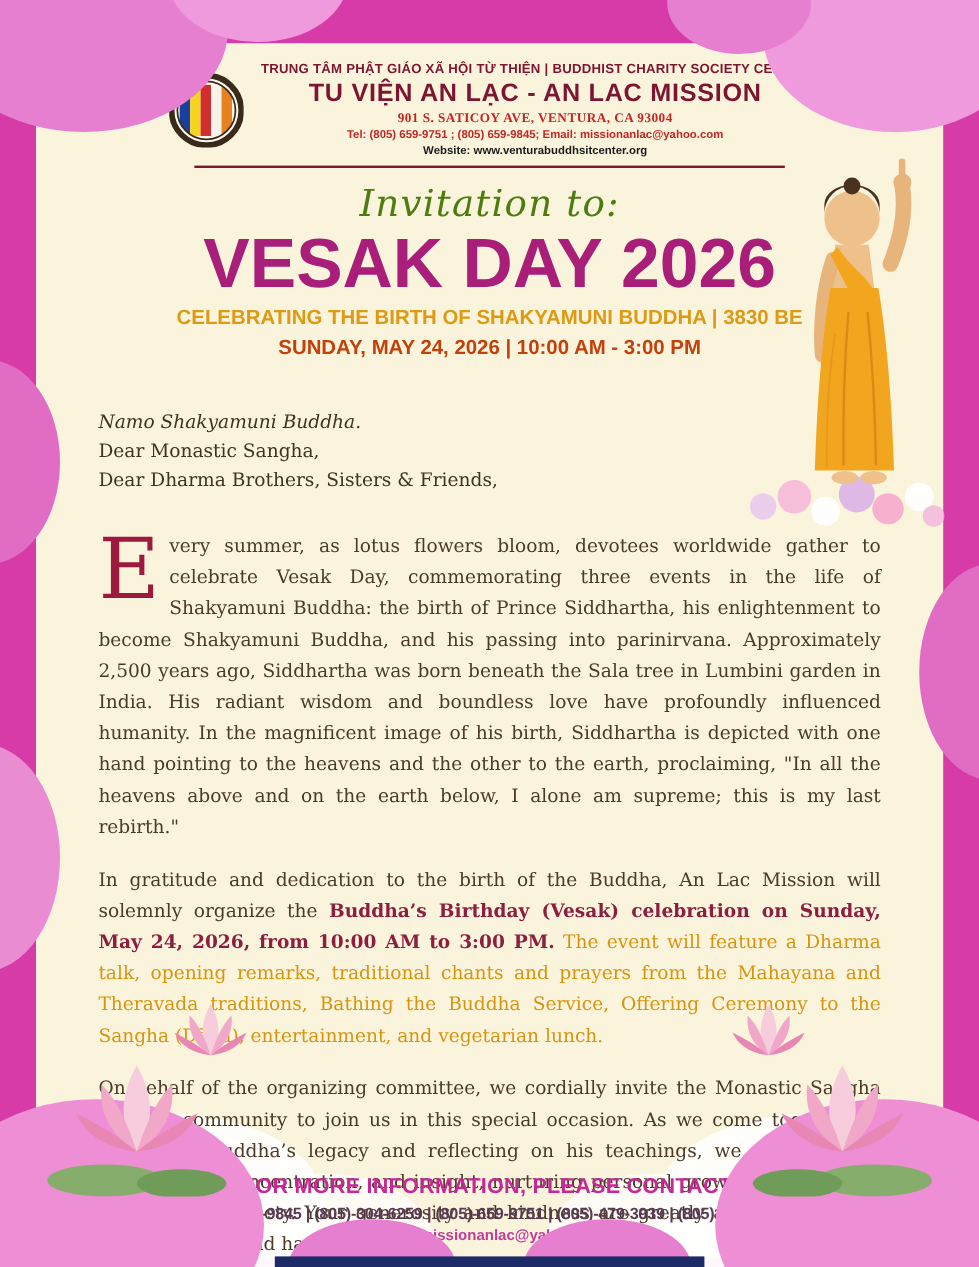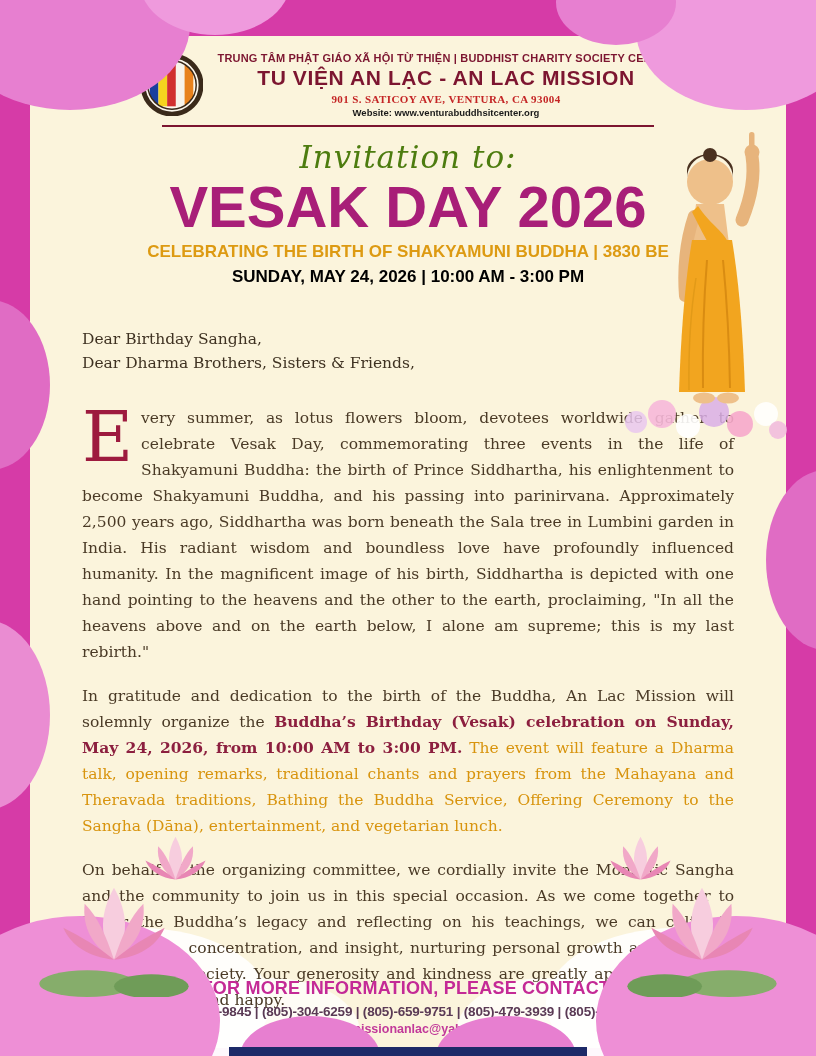--- a/index.html
+++ b/index.html
@@ -43,21 +43,21 @@
   .org-name { font-size:21px; font-weight:bold; color:#7c1530; letter-spacing:.6px; margin-top:2px; }
   .org-address { font-size:11px; font-weight:bold; color:#c42525; margin-top:3px; letter-spacing:.4px;font-family:Liberation Serif, serif; }
   .org-tel { font-size:9.5px; color:#c42525; margin-top:2px; font-weight:bold; }
   .org-web { font-size:9.5px; color:#1a1a1a; margin-top:2px; font-weight:bold; }
   .divider { width:492px; margin:7px auto 0; border-top:2px solid #7c1530; position:relative; z-index:3; }
 
   
   .invite { text-align:center; margin-top:12px; font-size:31px; font-style:italic; color:#4d7c0f; letter-spacing:1px; position:relative; z-index:3; }
   .event-title { text-align:center; font-family:"Liberation Sans", sans-serif; font-weight:800; font-size:58px; color:#a81e78; letter-spacing:0; line-height:1.02; margin-top:2px; position:relative; z-index:3; }
   .subtitle1 { text-align:center; font-family:"Liberation Sans", sans-serif; font-weight:bold; font-size:17px; color:#dd9a12; margin-top:6px; position:relative; z-index:3; }
-  .subtitle2 { text-align:center; font-family:"Liberation Sans", sans-serif; font-weight:bold; font-size:17px; color:#000000; margin-top:5px; position:relative; z-index:3; }
+  .subtitle2 { text-align:center; font-family:"Liberation Sans", sans-serif; font-weight:bold; font-size:17px; color:#c2410c; margin-top:5px; position:relative; z-index:3; }
 
   
   .salutation { margin:40px 0 0 52px; font-size:15.5px; color:#3f3222; line-height:24px; position:relative; z-index:3; }
   .salutation .it { font-style:italic; }
 
   
   .body-copy { margin:30px 52px 0; position:relative; z-index:4; }
   .body-copy p { text-align:justify; font-size:15.5px; line-height:26px; color:#4a3a26; }
   .body-copy p + p { margin-top:18px; }
   .dropcap { float:left; font-size:70px; line-height:56px; padding:4px 8px 0 0; color:#9d1a3e; font-family:"DejaVu Serif", serif; }
@@ -118,32 +118,34 @@
           <rect x="36" y="10" width="9" height="44" fill="#f7f3ea"></rect>
           <rect x="45" y="10" width="9" height="44" fill="#e8821e"></rect>
         </g>
         <circle cx="32" cy="32" r="25" fill="none" stroke="#3a2a1a" stroke-width="1.5"></circle>
       </svg>
     </div>
     <div class="org-text">
       <div class="org-tagline">TRUNG TÂM PHẬT GIÁO XÃ HỘI TỪ THIỆN | BUDDHIST CHARITY SOCIETY CENTER</div>
       <div class="org-name">TU VIỆN AN LẠC - AN LAC MISSION</div>
       <div class="org-address">901 S. SATICOY AVE, VENTURA, CA 93004</div>
+      <div class="org-tel">Tel: (805) 659-9751 ; (805) 659-9845; Email: missionanlac@yahoo.com</div>
       <div class="org-web">Website: www.venturabuddhsitcenter.org</div>
     </div>
   </header>
   <div class="divider"></div>
 
   <div class="invite">Invitation to:</div>
   <h1 class="event-title">VESAK DAY 2026</h1>
   <div class="subtitle1">CELEBRATING THE BIRTH OF SHAKYAMUNI BUDDHA | 3830 BE</div>
   <div class="subtitle2">SUNDAY, MAY 24, 2026 | 10:00 AM - 3:00 PM</div>
 
   <div class="salutation">
-    <div>Dear Birthday Sangha,</div>
+    <div class="it">Namo Shakyamuni Buddha.</div>
+    <div>Dear Monastic Sangha,</div>
     <div>Dear Dharma Brothers, Sisters &amp; Friends,</div>
   </div>
 
   <div class="body-copy">
     <p><span class="dropcap">E</span><span>very summer, as lotus flowers bloom, devotees worldwide gather to celebrate Vesak Day, commemorating three events in the life of Shakyamuni Buddha: the birth of Prince Siddhartha, his enlightenment to become Shakyamuni Buddha, and his passing into parinirvana. Approximately 2,500 years ago, Siddhartha was born beneath the Sala tree in Lumbini garden in India. His radiant wisdom and boundless love have profoundly influenced humanity. In the magnificent image of his birth, Siddhartha is depicted with one hand pointing to the heavens and the other to the earth, proclaiming, "In all the heavens above and on the earth below, I alone am supreme; this is my last rebirth."</span></p>
     <p><span>In gratitude and dedication to the birth of the Buddha, An Lac Mission will solemnly organize the </span><span class="b-maroon">Buddha’s Birthday (Vesak) celebration on Sunday, May 24, 2026, from 10:00 AM to 3:00 PM.</span><span class="t-gold"> The event will feature a Dharma talk, opening remarks, traditional chants and prayers from the Mahayana and Theravada traditions, Bathing the Buddha Service, Offering Ceremony to the Sangha (Dāna), entertainment, and vegetarian lunch.</span></p>
     <p>On behalf of the organizing committee, we cordially invite the Monastic Sangha and the community to join us in this special occasion. As we come together to honor the Buddha’s legacy and reflecting on his teachings, we can cultivate mindfulness, concentration, and insight, nurturing personal growth and the well-being of our society. Your generosity and kindness are greatly appreciated. May you all be well and happy.</p>
   </div>
 
   <footer class="contact">

